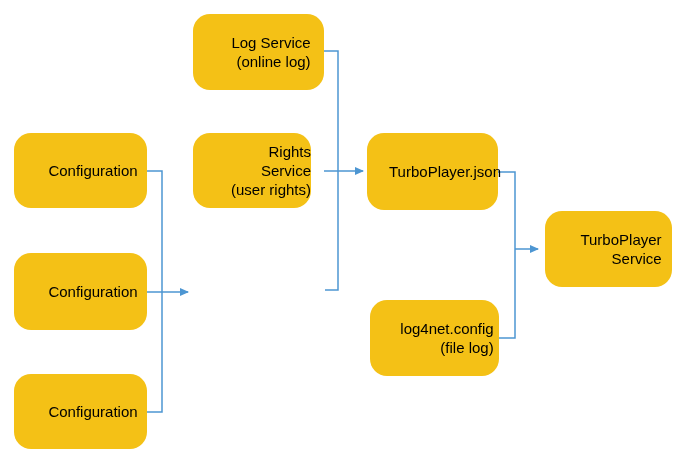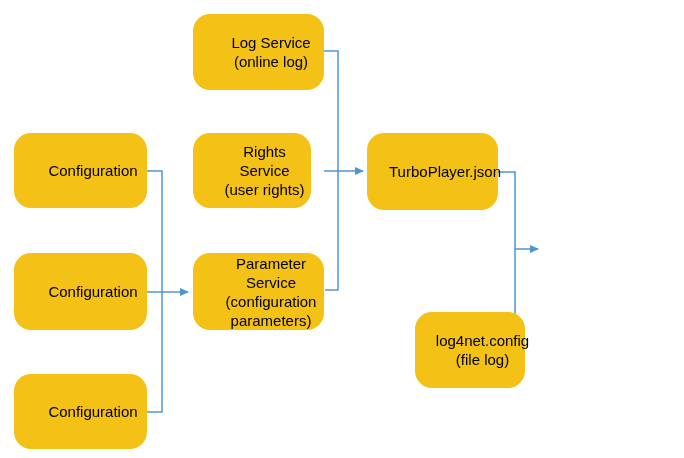--- a/index.html
+++ b/index.html
@@ -31,39 +31,39 @@
   .arrowhead {
     fill: var(--edge, #4D96D2);
   }
   .node {
     position: absolute;
     background: var(--node-fill, #F4C116);
     border-radius: 17px;
     display: flex;
     align-items: center;
     justify-content: center;
-    text-align: center;
+    text-align: right;
     box-sizing: border-box;
     padding-left: 25px;
   }
   .node-label {
     font-size: 15px;
     line-height: 19px;
     color: var(--text, #000000);
     white-space: pre-line;
   }
   
   #n-config1            { left: 14px;  top: 133px; width: 133px; height: 75px; }
   #n-config2            { left: 14px;  top: 253px; width: 133px; height: 77px; }
   #n-config3            { left: 14px;  top: 374px; width: 133px; height: 75px; }
   #n-log-service        { left: 193px; top: 14px;  width: 131px; height: 76px; }
   #n-rights-service     { left: 193px; top: 133px; width: 118px; height: 75px; }
   #n-parameter-service  { left: 193px; top: 253px; width: 131px; height: 77px; }
   #n-appsettings        { left: 367px; top: 133px; width: 131px; height: 77px; }
-  #n-log4net            { left: 370px; top: 312px; width: 110px; height: 76px; margin-left: 45px; }
+  #n-log4net            { left: 370px; top: 300px; width: 129px; height: 76px; }
   #n-turboplayer        { left: 545px; top: 211px; width: 127px; height: 76px; }
 </style>
 </head>
 <body>
 
 <div class="canvas">
 
   <svg class="edges" viewBox="0 0 684 458" xmlns="http://www.w3.org/2000/svg">
     <defs>
       <marker id="arrow" markerUnits="userSpaceOnUse" markerWidth="9" markerHeight="8" refX="8" refY="4" orient="auto">
@@ -96,29 +96,28 @@
   <div class="node" id="n-log-service">
     <span class="node-label">Log Service
 (online log)</span>
   </div>
 
   <div class="node" id="n-rights-service">
     <span class="node-label">Rights Service
 (user rights)</span>
   </div>
 
-  <div class="node" id="n-parameter-service">
-    <span class="node-label">Parameter Service
-(configuration
-parameters)</span>
-  </div>
 
   <div class="node" id="n-appsettings">
     <span class="node-label">TurboPlayer.json</span>
   </div>
 
   <div class="node" id="n-log4net">
     <span class="node-label">log4net.config
 (file log)</span>
   </div>
 
+  <div class="node" id="n-turboplayer">
+    <span class="node-label">TurboPlayer
+Service</span>
+  </div>
 
 </div>
 
 </body></html>

